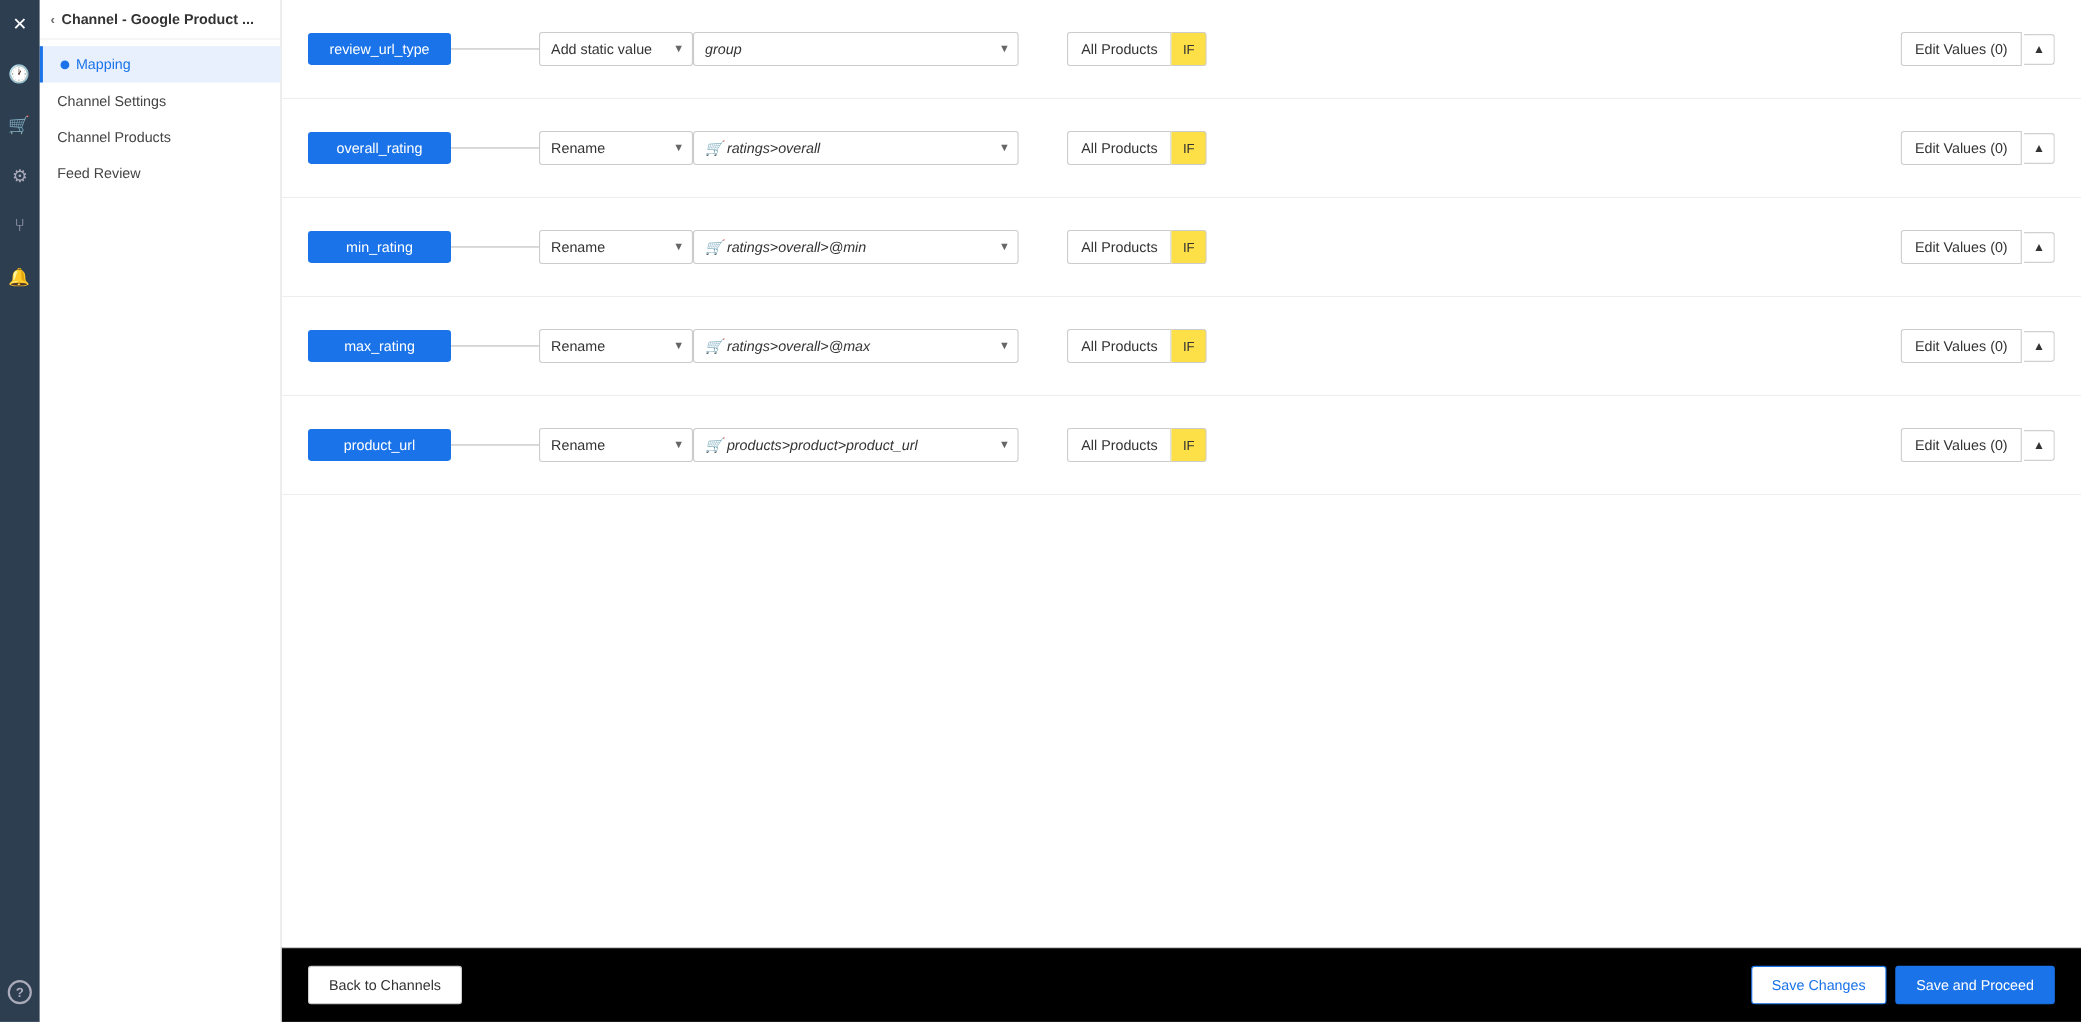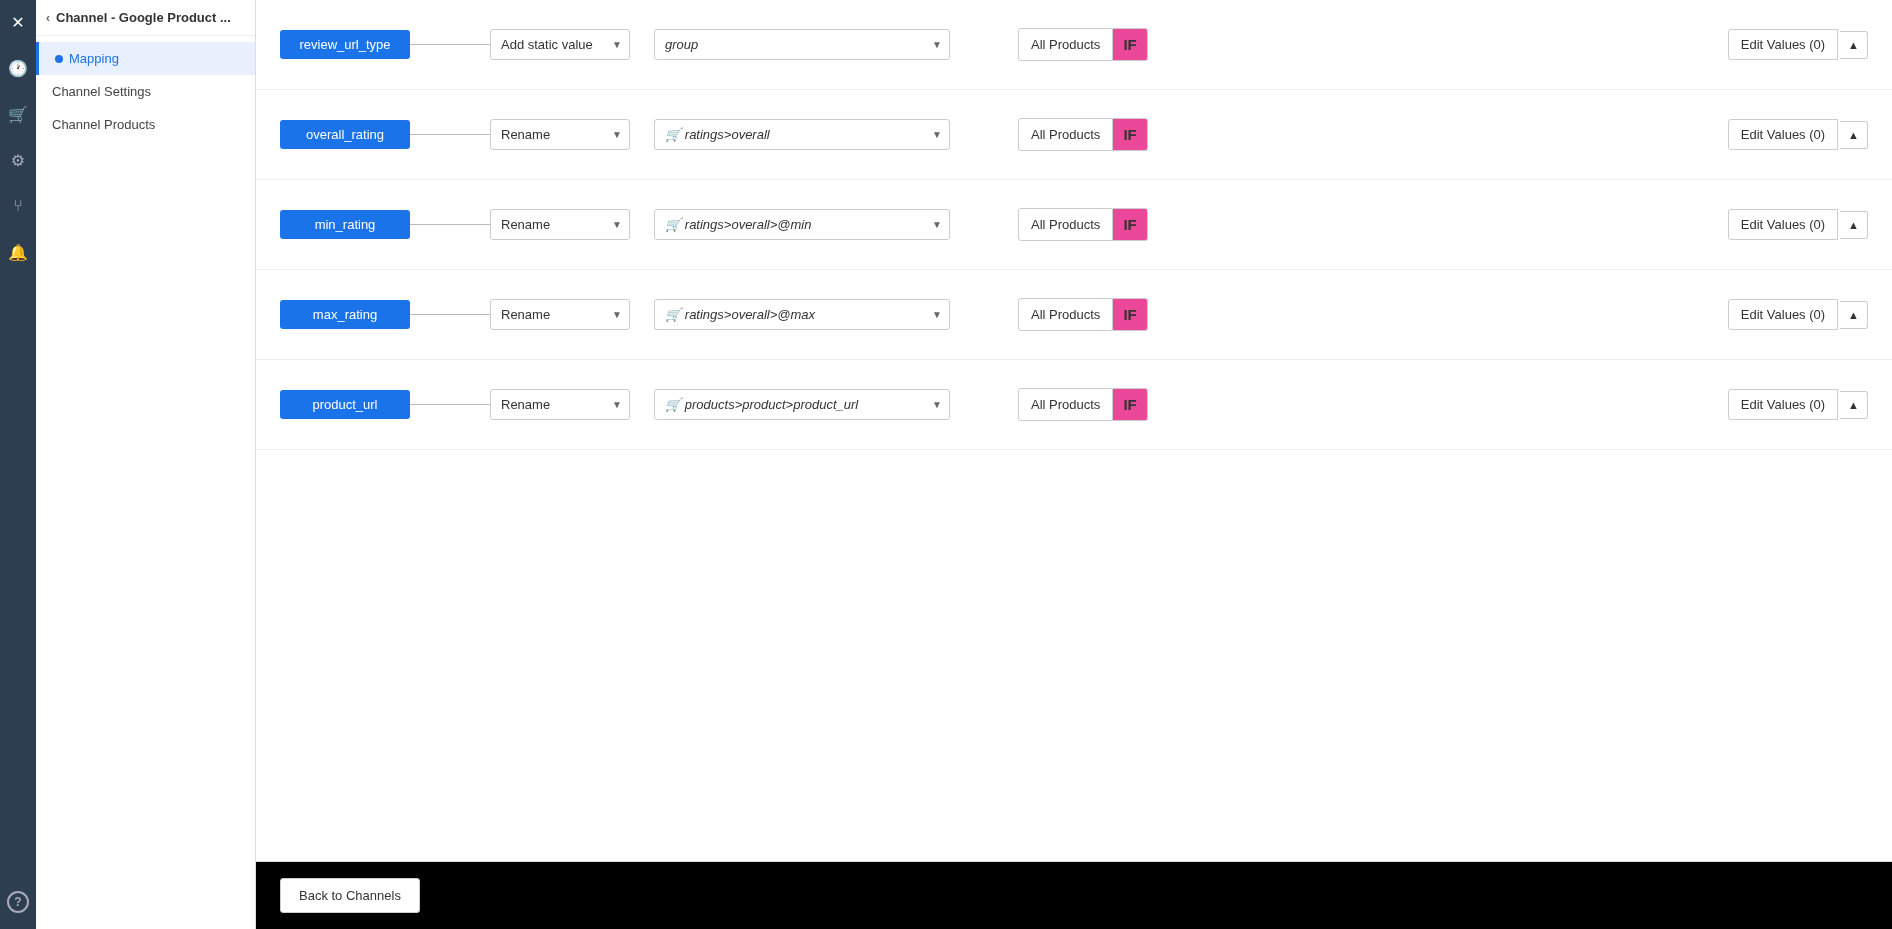--- a/index.html
+++ b/index.html
@@ -109,21 +109,21 @@
 
     .connector-line {
       width: 80px;
       height: 1px;
       background: #bbb;
       flex-shrink: 0;
     }
 
     .mapping-controls {
       display: flex;
-      gap: 24px;
+      gap: 0;
       flex: 1;
     }
     .select-wrapper {
       position: relative;
       display: inline-flex;
       align-items: center;
     }
     .select-wrapper select {
       border: 1px solid #ccc;
       border-radius: 3px;
@@ -149,29 +149,28 @@
       background: #fff;
       border: 1px solid #ccc;
       border-radius: 3px 0 0 3px;
       padding: 7px 12px;
       font-size: 13px;
       cursor: pointer;
       color: #333;
       white-space: nowrap;
     }
     .if-btn {
-      background: #ec4899;
+      background: #fde047;
       border: 1px solid #ccc;
       border-left: none;
       border-radius: 0 3px 3px 0;
       padding: 7px 10px;
-      font-size: 15px;
-      cursor: pointer;
-      color: #333;
-      font-weight: bold;
+      font-size: 12px;
+      cursor: pointer;
+      color: #333;
     }
 
     .products-group {
       display: flex;
       align-items: stretch;
       padding-left: 44px;
     }
 
     .edit-values-wrapper {
       display: flex;
@@ -269,20 +268,23 @@
   <div class="nav-item active">
         <span class="bullet"></span>
         <span>Mapping</span>
       </div>
       <div class="nav-item">
         <span>Channel Settings</span>
       </div>
       <div class="nav-item">
         <span>Channel Products</span>
       </div>
+      <div class="nav-item">
+        <span>Feed Review</span>
+      </div>
     </nav>
 </div>
 
 <div class="main">
   <div class="content-area" id="content-area">
   <div class="mapping-row">
         <div class="field-label">review_url_type</div>
         <div class="connector-line"></div>
         <div class="mapping-controls">
           <div class="select-wrapper">
@@ -388,14 +390,18 @@
           <div class="edit-values-wrapper">
             <button class="edit-values-btn">Edit Values (0)</button>
             <button class="collapse-btn">▲</button>
           </div>
         </div>
       </div>
     </div>
 
   <div class="footer">
     <button class="btn-back">Back to Channels</button>
+    <div class="footer-right">
+      <button class="btn-save">Save Changes</button>
+      <button class="btn-save-proceed">Save and Proceed</button>
+    </div>
   </div>
 </div>
 
 </body></html>

